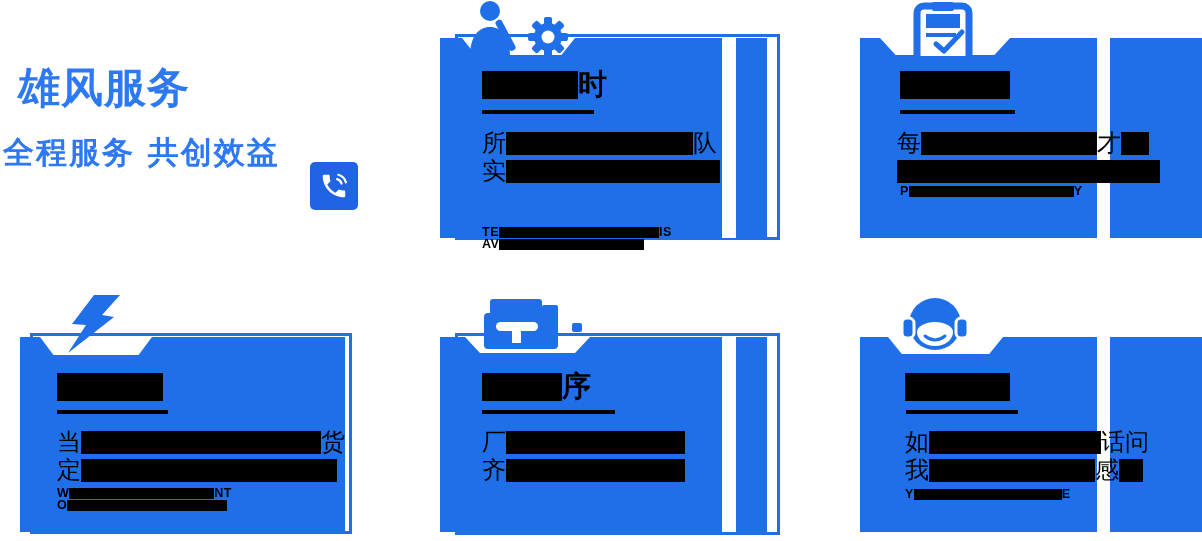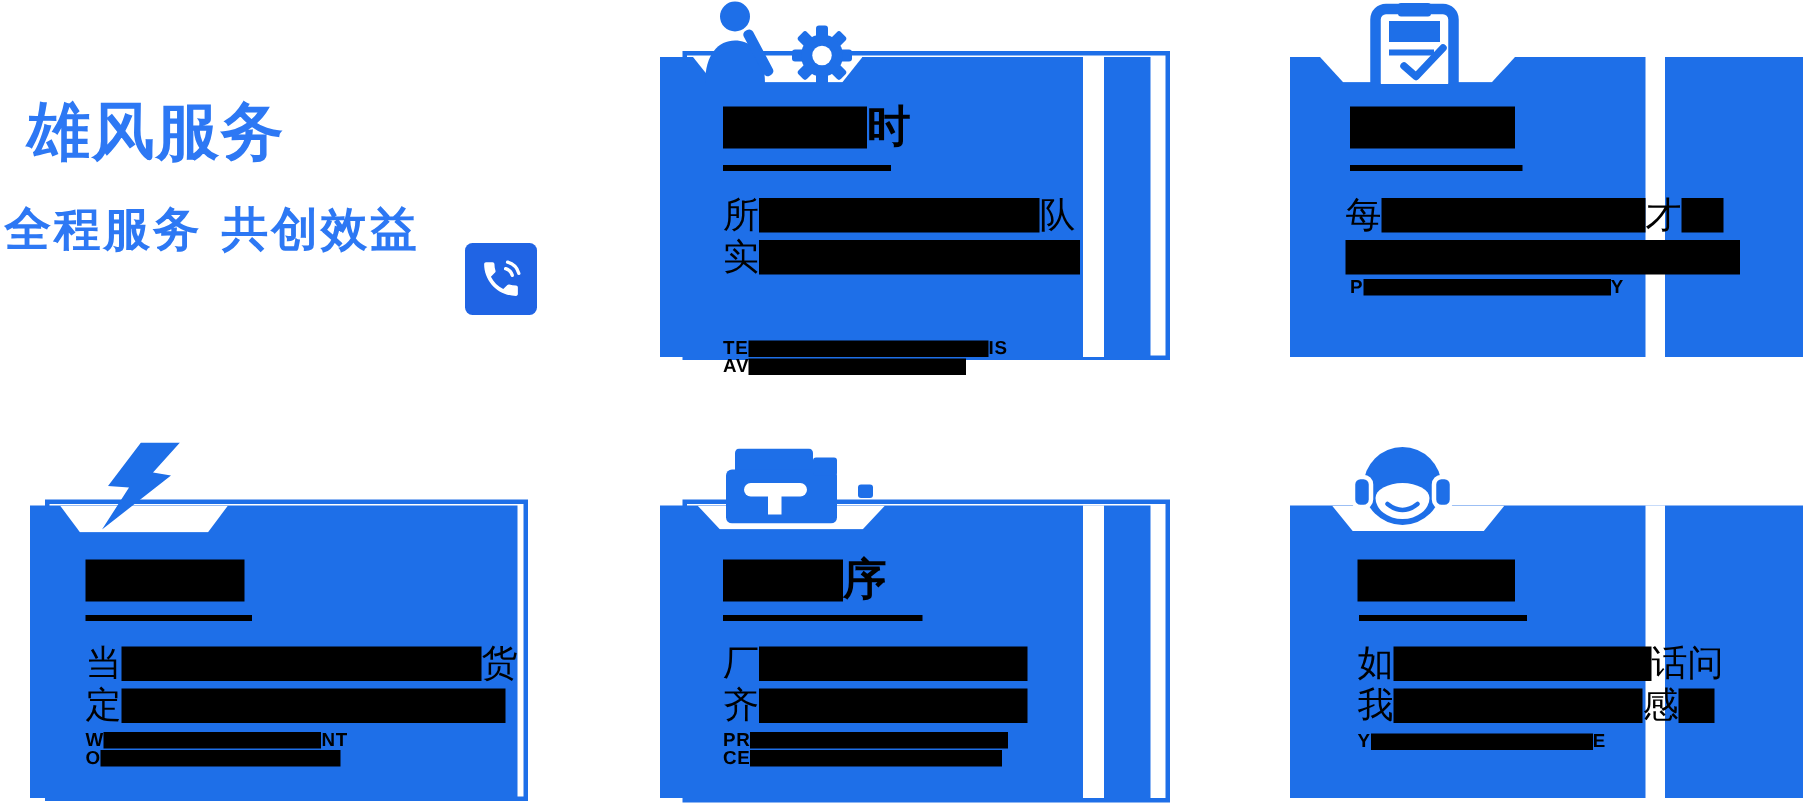--- a/index.html
+++ b/index.html
@@ -149,24 +149,20 @@
   </div>
 
   <div class="card" id="card4">
     <div class="stripe"></div>
     <div class="notch"></div>
     <div class="content title"><span class="redact" style="width: 80px; height: 28px;"></span><span>序</span></div>
     <div class="content underline"></div>
     <div class="content body">
         <div class="cjk-line"><span>厂</span><span class="redact" style="width: 179px; height: 23px;"></span></div>
         <div class="cjk-line"><span>齐</span><span class="redact" style="width: 179px; height: 23px;"></span></div>
-      </div>
-    <div class="content en">
-        <div class="en-line"><span>PR</span><span class="redact" style="width: 172px; height: 11px;"></span></div>
-        <div class="en-line"><span>CE</span><span class="redact" style="width: 168px; height: 11px;"></span></div>
       </div>
   </div>
 
   <div class="card" id="card5">
     <div class="stripe"></div>
     <div class="notch"></div>
     <div class="content title"><span class="redact" style="width: 105px; height: 28px;"></span></div>
     <div class="content underline"></div>
     <div class="content body">
         <div class="cjk-line"><span>如</span><span class="redact" style="width: 172px; height: 23px;"></span><span>话问</span></div>

